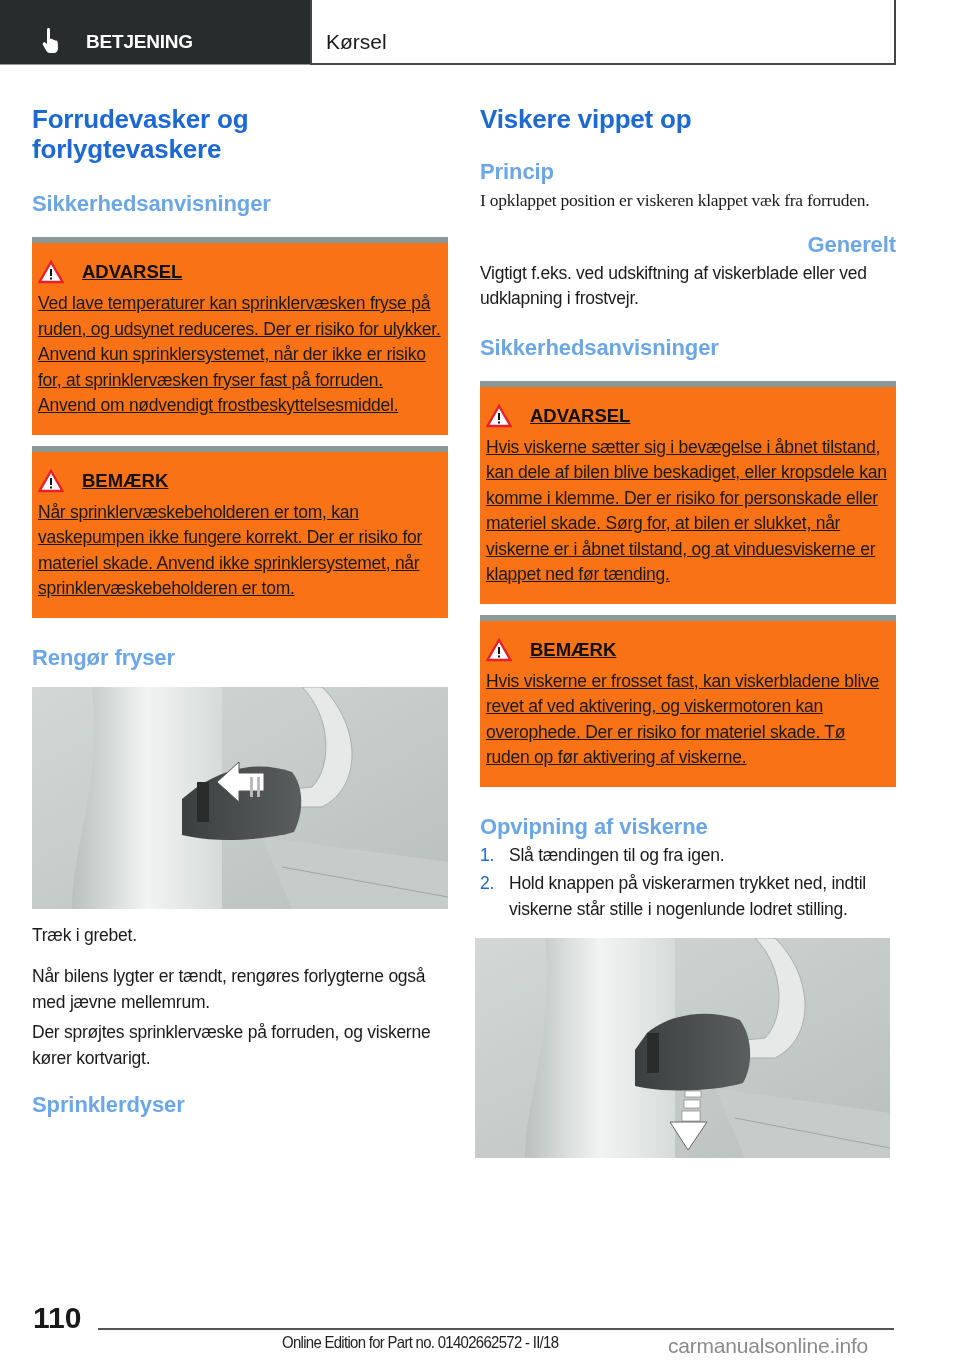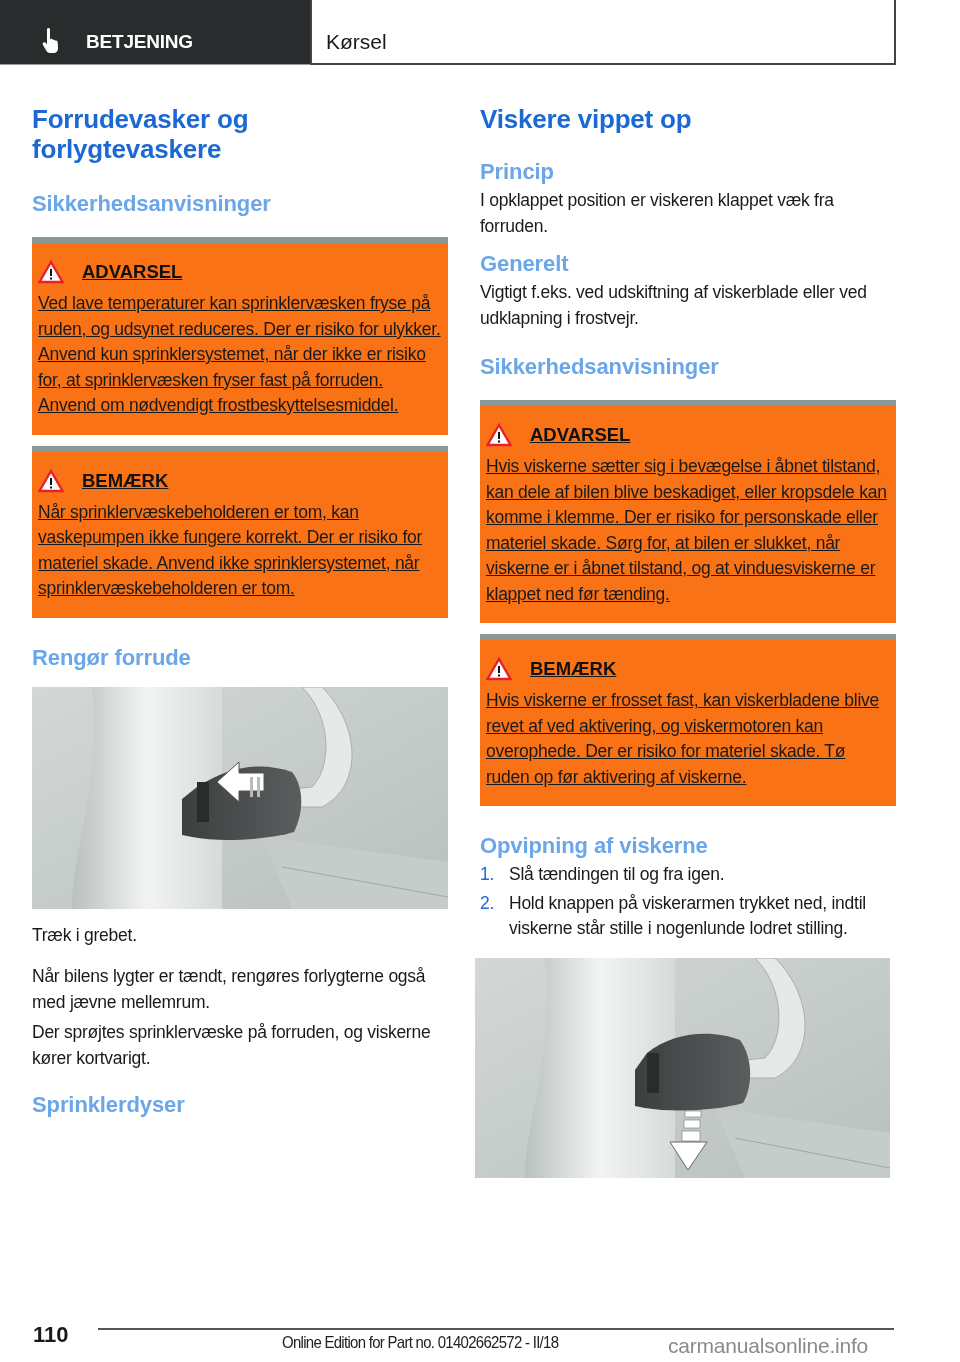--- a/index.html
+++ b/index.html
@@ -27,21 +27,21 @@
   .warn-icon { width: 26px; height: 24px; margin-right: 18px; flex-shrink: 0; }
   .notice-text { font-size: 17.5px; line-height: 25.5px; color: #1a1a1a; letter-spacing: -0.25px; padding-right: 4px; }
 
   .figure { width: 416px; height: 222px; position: relative; overflow: hidden; background: #c9cfcd; }
 
   ol.steps { list-style: none; }
   ol.steps li { display: flex; font-size: 17.5px; line-height: 25.5px; letter-spacing: -0.25px; margin-bottom: 3px; }
   ol.steps .num { color: #1c69d4; width: 29px; flex-shrink: 0; }
 
   
-  .page-num { position: absolute; left: 33px; top: 1301px; font-size: 22px; font-weight: bold; color: #1a1a1a; margin-top: 21px; }
+  .page-num { position: absolute; left: 33px; top: 1301px; font-size: 30px; font-weight: bold; color: #1a1a1a; }
   .footer-rule { position: absolute; left: 98px; top: 1328px; width: 796px; height: 2px; background: #555; }
   .footer-text { position: absolute; left: 282px; top: 1333px; font-size: 17px; color: #222; letter-spacing: -0.8px; transform: scaleX(0.88); transform-origin: left; white-space: nowrap; }
   .footer-wm { position: absolute; left: 668px; top: 1334px; font-size: 21px; color: #8a8a8a; letter-spacing: -0.2px; white-space: nowrap; }
 </style>
 </head>
 <body>
 
 <div class="hdr-left">
   <svg class="hdr-icon" viewBox="0 0 24 26">
     <path d="M7 1.5c0-1 .7-1.5 1.5-1.5S10 .5 10 1.5V11l1-.2c.8-.1 1.5.2 1.8.8l.4.2c.8-.3 1.7 0 2 .7l.3.2c.9-.3 1.8.2 2 1l.3 1.3.2 5.5c0 2.5-1.6 4.5-4.3 4.5H10c-1.6 0-2.8-.8-3.5-2L3 17c-.6-.9-.3-2 .5-2.5.8-.5 1.8-.2 2.4.5L7 16.3V1.5z" fill="#ffffff"></path>
@@ -76,21 +76,21 @@
       <svg class="warn-icon" viewBox="0 0 26 24">
         <path d="M13 2 L24.5 22 H1.5 Z" fill="#ffffff" stroke="#e8202a" stroke-width="2.4"></path>
         <rect x="12" y="9" width="2" height="7" fill="#111"></rect>
         <rect x="12" y="17.5" width="2" height="2" fill="#111"></rect>
       </svg>
       <span>BEMÆRK</span>
     </div>
     <div class="notice-text" style="margin-top:4px;">Når sprinklervæskebeholderen er tom, kan vaskepumpen ikke fungere korrekt. Der er risiko for materiel skade. Anvend ikke sprinklersystemet, når sprinklervæskebeholderen er tom.</div>
   </div>
 
-  <div class="h2" style="margin-top:26px;">Rengør forrude</div>
+  <div class="h2" style="margin-top:26px;">Rengør fryser</div>
 
   <div class="figure" style="margin-top:15px;">
     <svg width="416" height="222" viewBox="0 0 416 222">
       <defs>
         <linearGradient id="pillarA" x1="0" x2="1" y1="0" y2="0">
           <stop offset="0" stop-color="#b9c0be"></stop>
           <stop offset="0.5" stop-color="#f2f4f3"></stop>
           <stop offset="1" stop-color="#d6dbd9"></stop>
         </linearGradient>
         <linearGradient id="bgA" x1="0" x2="1" y1="0" y2="1">
@@ -119,23 +119,23 @@
   <div class="p" style="margin-top:16px;">Når bilens lygter er tændt, rengøres forlygterne også med jævne mellemrum.</div>
   <div class="p" style="margin-top:5px;">Der sprøjtes sprinklervæske på forruden, og viskerne kører kortvarigt.</div>
 
   <div class="h2" style="margin-top:20px;">Sprinklerdyser</div>
 </div>
 
 <div class="col right">
   <div class="h1" style="margin-top:4px;">Viskere vippet op</div>
 
   <div class="h2" style="margin-top:24px;">Princip</div>
-  <div class="p" style="margin-top:2px;">I opklappet position er viskeren klappet væk fra forruden.</div>
-
-  <div class="h2" style="margin-top:11px;">Generelt</div>
+  <div class="p" style="margin-top:2px;font-family:Liberation Serif, serif;">I opklappet position er viskeren klappet væk fra forruden.</div>
+
+  <div class="h2" style="margin-top:17px;text-align:right;">Generelt</div>
   <div class="p" style="margin-top:2px;">Vigtigt f.eks. ved udskiftning af viskerblade eller ved udklapning i frostvejr.</div>
 
   <div class="h2" style="margin-top:22px;">Sikkerhedsanvisninger</div>
 
   <div class="notice" style="margin-top:19px;">
     <div class="notice-title">
       <svg class="warn-icon" viewBox="0 0 26 24">
         <path d="M13 2 L24.5 22 H1.5 Z" fill="#ffffff" stroke="#e8202a" stroke-width="2.4"></path>
         <rect x="12" y="9" width="2" height="7" fill="#111"></rect>
         <rect x="12" y="17.5" width="2" height="2" fill="#111"></rect>

